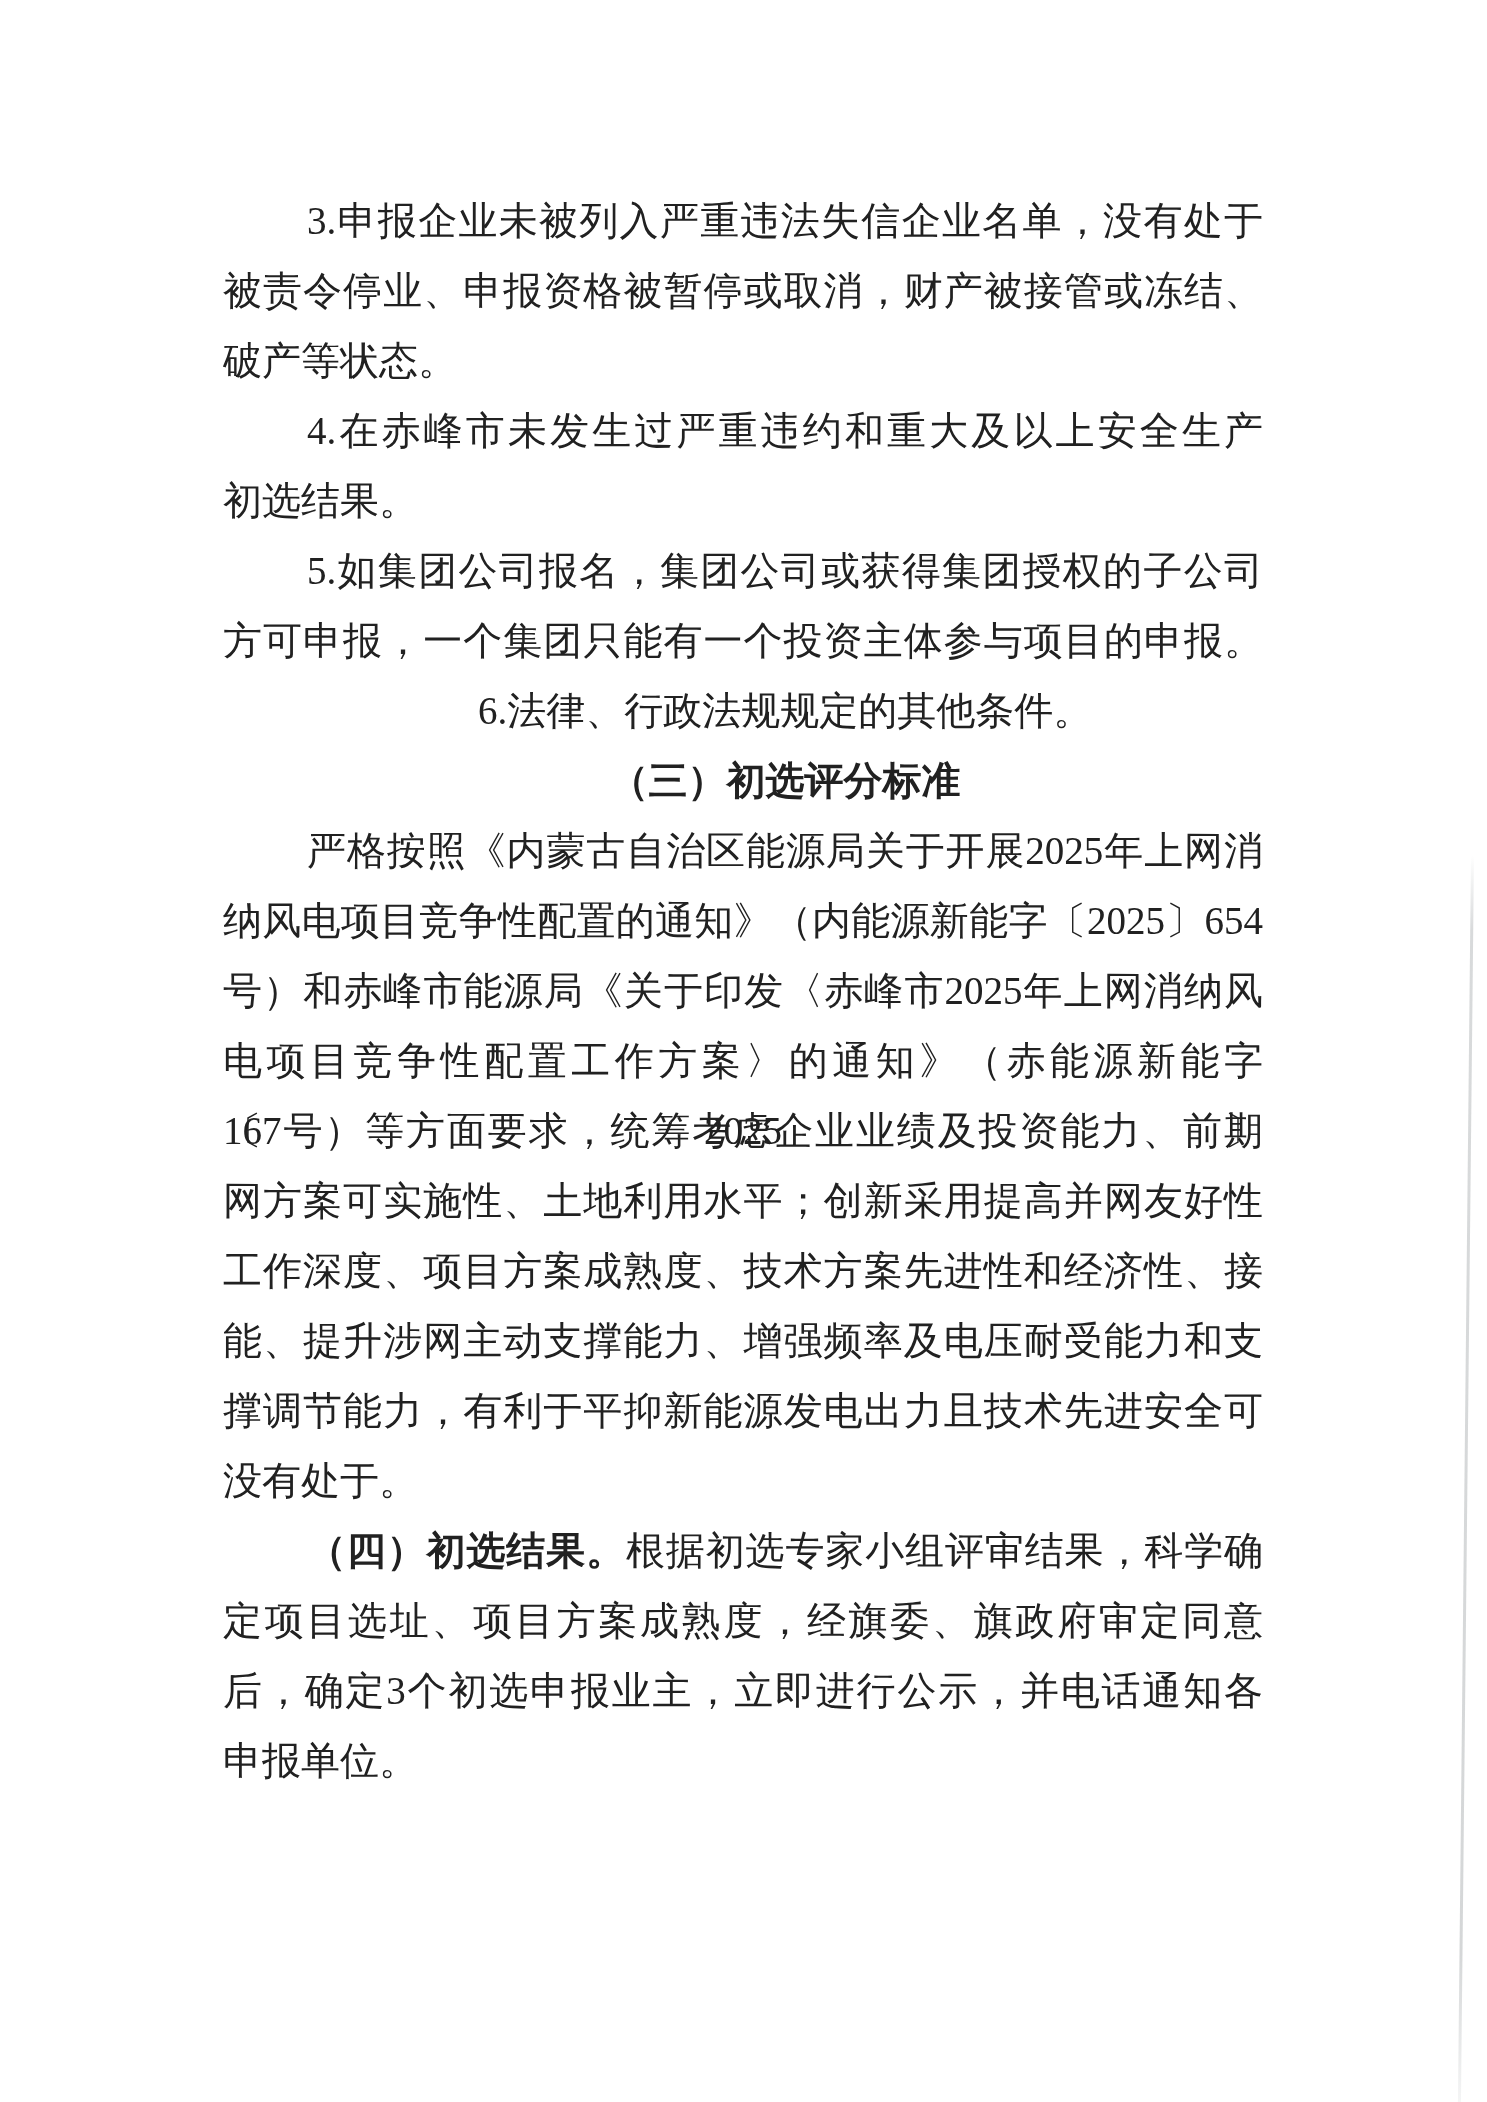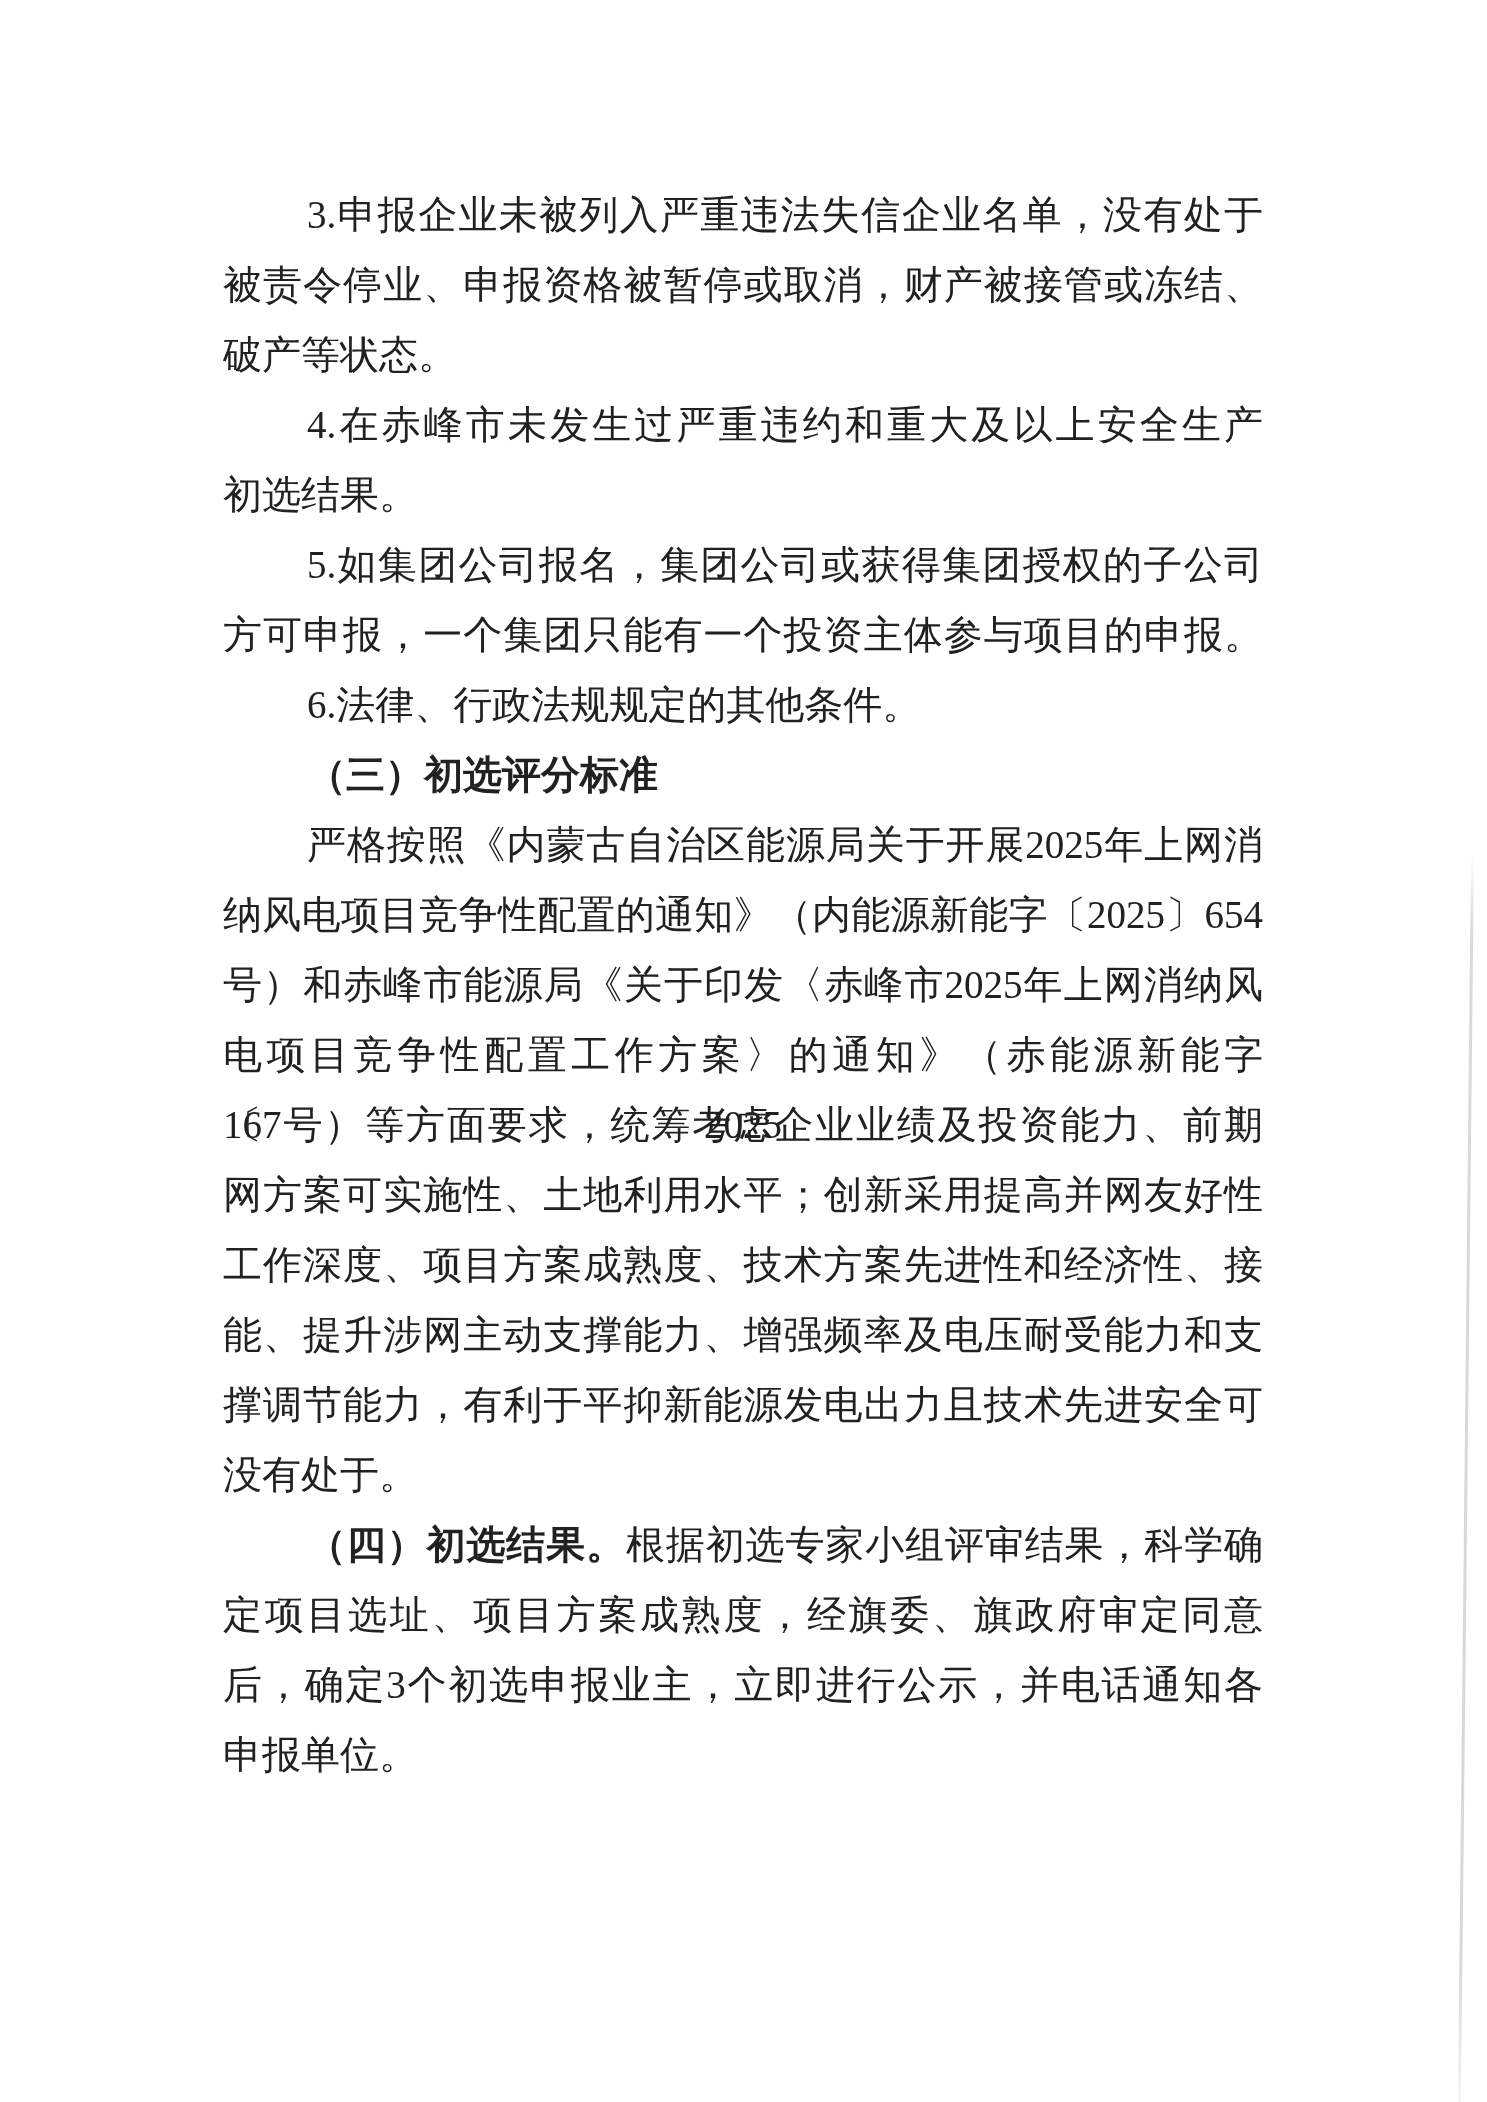--- a/index.html
+++ b/index.html
@@ -12,37 +12,38 @@
     width: 1487px;
     height: 2102px;
     background: #ffffff;
     overflow: hidden;
     font-family: "Liberation Serif", "DejaVu Serif", serif;
     color: #212121;
   }
   .textblock {
     position: absolute;
     left: 223px;
-    top: 180px;
+    top: 186px;
     width: 1040px;
   }
   .line {
     height: 70px;
     line-height: 70px;
     font-size: 39px;
     letter-spacing: 0;
     text-align: left;
   }
   .line.justify {
     text-align: justify;
     text-align-last: justify;
     text-justify: inter-character;
   }
   .line.indent {
     padding-left: 84px;
+    text-align: center;
   }
   .line.boldline,
   .bold {
     font-weight: bold;
   }
   
   .crease {
     position: absolute;
     left: 1471px;
     top: 855px;

